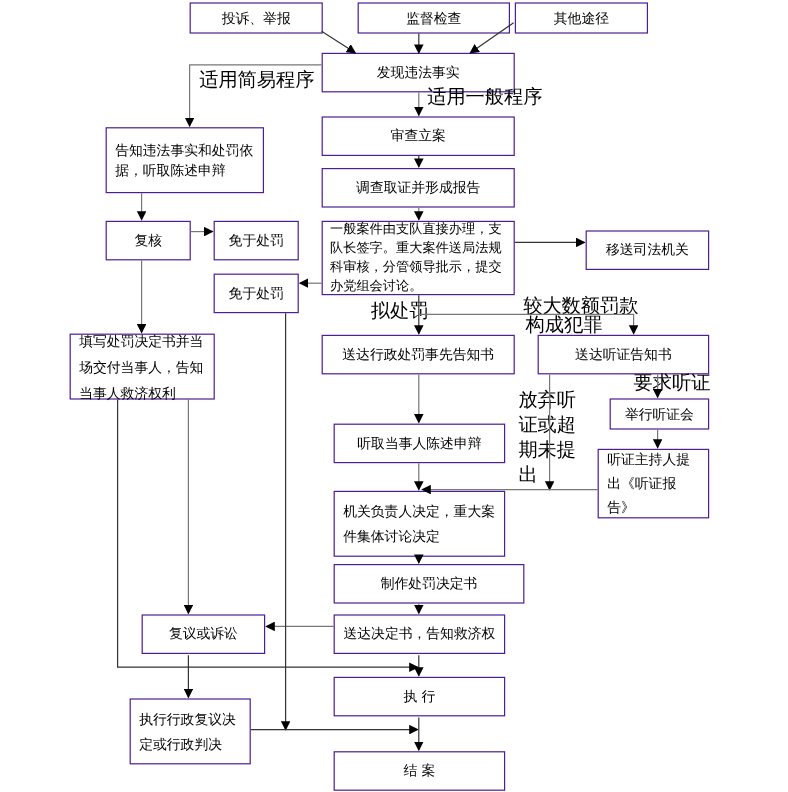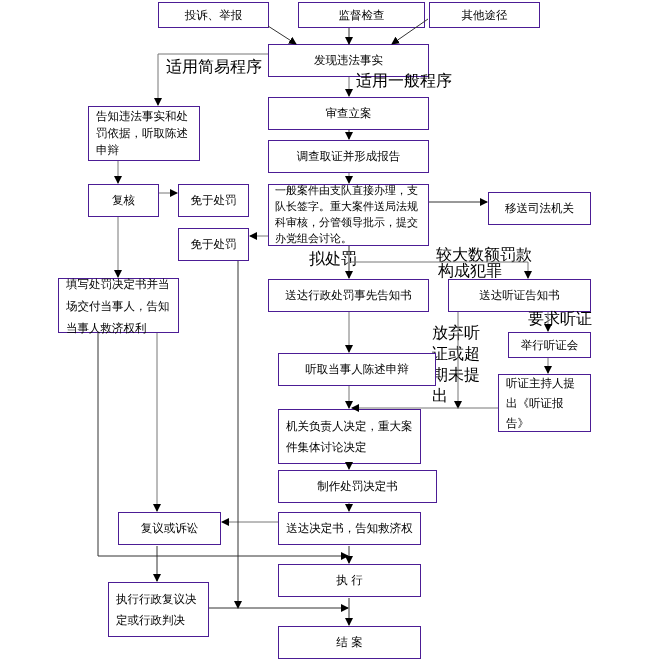--- a/index.html
+++ b/index.html
@@ -25,21 +25,21 @@
     <span data-name="node-other-label">其他途径</span>
   </div>
 
 <div class="box" style="left:268px;top:56px;width:161px;height:33px;" data-name="node-discover">
     <span data-name="node-discover-label">发现违法事实</span>
   </div>
 
 <div class="lbl" style="left:166px;top:59px;" data-name="label-simple">适用简易程序</div>
 <div class="lbl" style="left:356px;top:75px;" data-name="label-general">适用一般程序</div>
 
-<div class="box left" style="left:88px;top:134px;width:112px;height:55px;" data-name="node-notify-simple">
+<div class="box left" style="left:88px;top:134px;width:132px;height:55px;" data-name="node-notify-simple">
     <span data-name="node-notify-simple-label">告知违法事实和处罚依据，听取陈述申辩</span>
   </div>
 <div class="box" style="left:88px;top:233px;width:71px;height:33px;" data-name="node-review">
     <span data-name="node-review-label">复核</span>
   </div>
 <div class="box" style="left:178px;top:233px;width:71px;height:33px;" data-name="node-exempt1">
     <span data-name="node-exempt1-label">免于处罚</span>
   </div>
 
 <div class="box" style="left:268px;top:123px;width:161px;height:33px;" data-name="node-register">
@@ -71,21 +71,21 @@
 <div class="box" style="left:268px;top:352px;width:161px;height:33px;" data-name="node-prior-notice">
     <span data-name="node-prior-notice-label">送达行政处罚事先告知书</span>
   </div>
 <div class="box" style="left:448px;top:352px;width:143px;height:33px;" data-name="node-hearing-notice">
     <span data-name="node-hearing-notice-label">送达听证告知书</span>
   </div>
 
 <div class="lbl" style="left:528px;top:386px;" data-name="label-request-hearing">要求听证</div>
 <div class="lbl" style="left:432px;top:393px;width:62px;white-space:normal;line-height:21px;" data-name="label-waive-hearing">放弃听证或超期未提出</div>
 
-<div class="box" style="left:278px;top:347px;width:158px;height:33px;" data-name="node-hear-statement">
+<div class="box" style="left:278px;top:347px;width:143px;height:33px;" data-name="node-hear-statement">
     <span data-name="node-hear-statement-label">听取当事人陈述申辩</span>
   </div>
 <div class="box" style="left:508px;top:332px;width:83px;height:26px;" data-name="node-hold-hearing">
     <span data-name="node-hold-hearing-label">举行听证会</span>
   </div>
 <div class="box left" style="left:498px;top:375px;width:93px;height:58px;line-height:20px;" data-name="node-hearing-report">
     <span data-name="node-hearing-report-label">听证主持人提出《听证报告》</span>
   </div>
 
 <div class="box left" style="left:278px;top:430px;width:143px;height:55px;line-height:21px;" data-name="node-decide">

